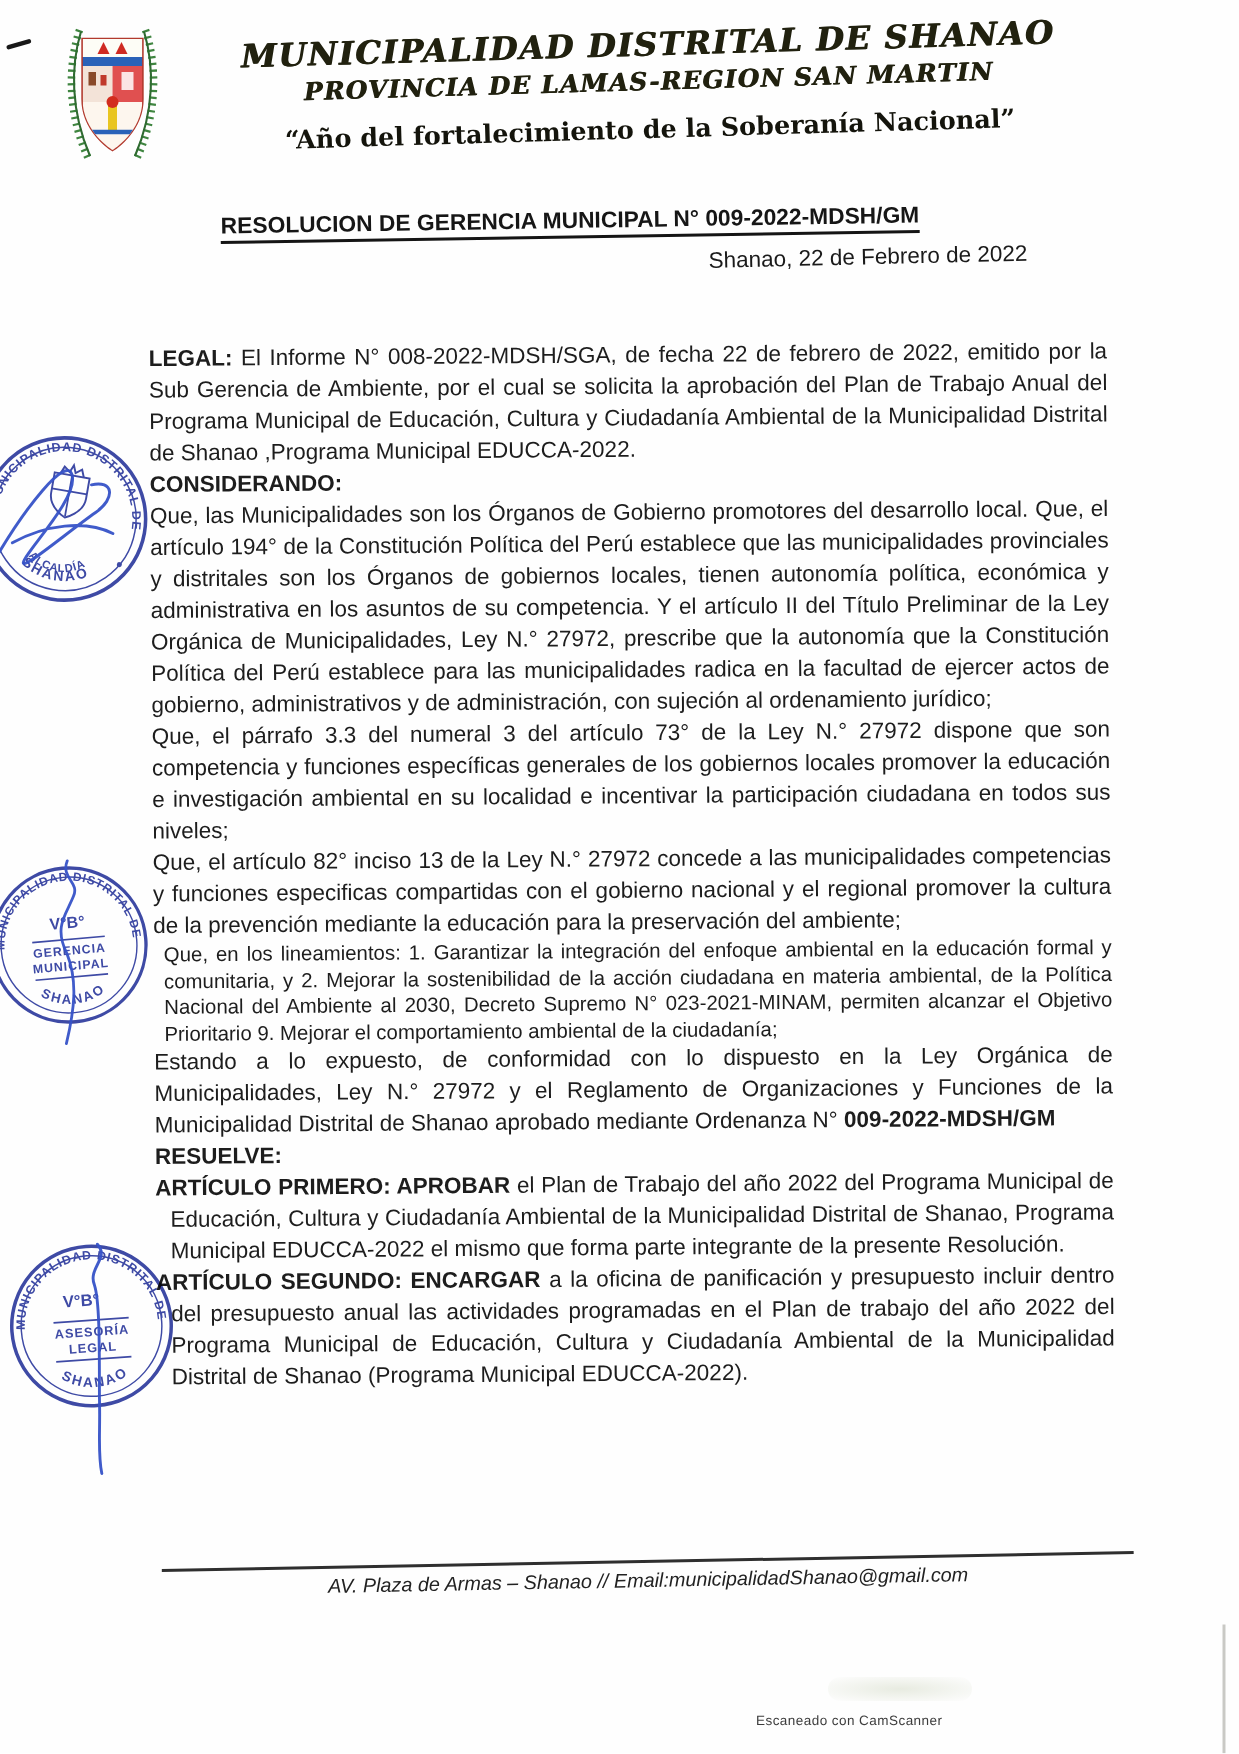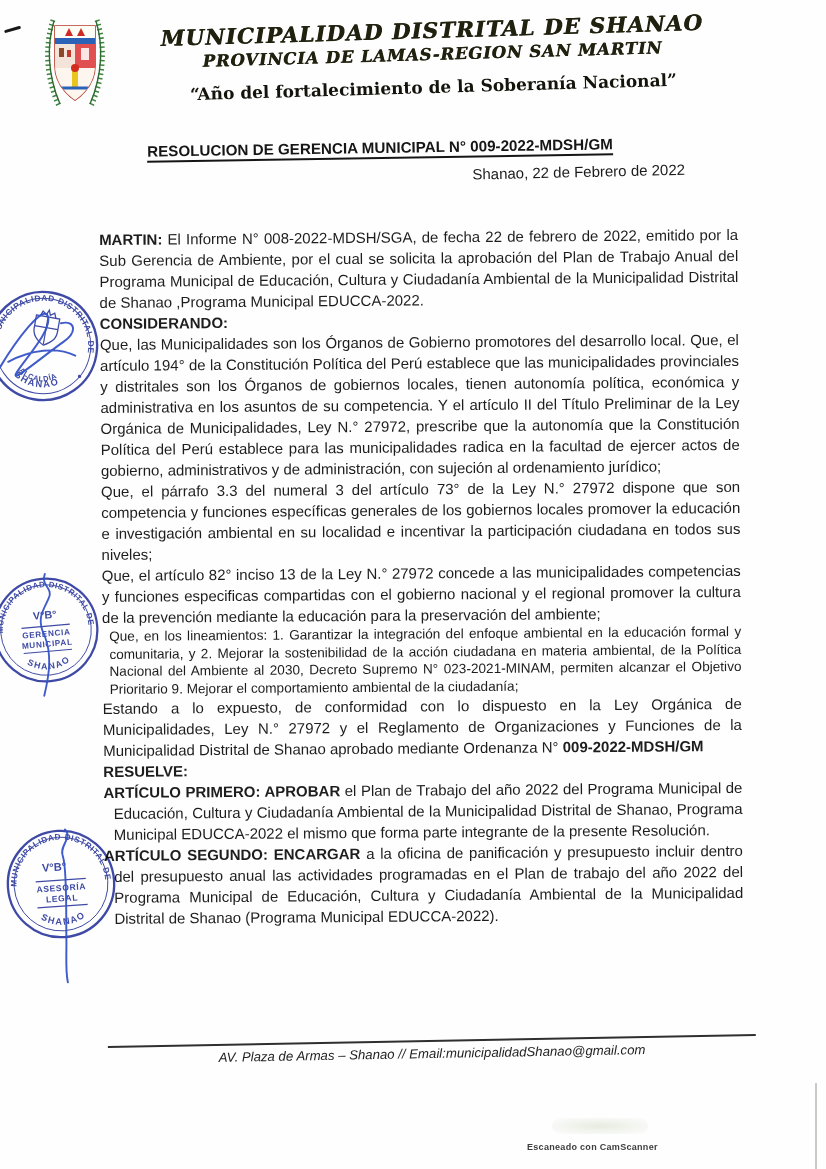--- a/index.html
+++ b/index.html
@@ -34,22 +34,22 @@
   .p-c3{margin-top:9px;}
   .p-c4{margin-top:9px;font-size:13.6px !important;line-height:17.6px !important;padding-left:7px;}
   .p-c5{margin-top:8px;}
   .h-resuelve{font-weight:bold;margin-top:8px;margin-bottom:10px;}
   .p-art{padding-left:10px;text-indent:-10px;}
   .p-art2{margin-top:16px;}
   
   .footer{position:absolute;left:108px;top:1040px;width:648px;transform:rotate(-1.05deg);
     border-top:2px solid #2f2f2f;padding-top:4px;text-align:center;font-style:italic;
     font-size:13.2px;color:#222;}
-  .camscanner{position:absolute;left:527px;top:1142px;font-size:9px;color:#3d3d3d;
-    letter-spacing:0.3px;font-weight:bold;}
+  .camscanner{position:absolute;left:504px;top:1142px;font-size:9px;color:#3d3d3d;
+    letter-spacing:0.3px;}
   .cs-smudge{position:absolute;left:552px;top:1118px;width:96px;height:16px;border-radius:8px;
     background:radial-gradient(ellipse at center,rgba(190,200,170,0.35),rgba(255,255,255,0));}
   
   .pen-mark{position:absolute;left:4px;top:28px;width:17px;height:2.6px;background:#181818;
     border-radius:2px;transform:rotate(-16deg);}
   .edge-artifact{position:absolute;left:815px;top:1083px;width:2px;height:86px;background:#c9c9c5;}
   
   .logo{position:absolute;left:43px;top:14px;width:64px;height:96px;}
   
   .stamp{position:absolute;mix-blend-mode:multiply;opacity:0.92;overflow:visible;}
@@ -106,21 +106,21 @@
     <div class="org-subtitle">PROVINCIA DE LAMAS-REGION SAN MARTIN</div>
     <div class="motto">“Año del fortalecimiento de la Soberanía Nacional”</div>
   </div>
 
   <div class="title-line">
     <span>RESOLUCION DE GERENCIA MUNICIPAL N° 009-2022-MDSH/GM</span>
   </div>
   <div class="dateline">Shanao, 22 de Febrero de 2022</div>
 
   <div class="body-col">
-    <p class="p-vistos"><span class="b">MARTIN:</span><span> El Informe N° 008-2022-MDSH/SGA, de fecha 22 de febrero  de 2022, emitido por la Sub Gerencia de Ambiente, por el cual se solicita la aprobación del Plan de Trabajo Anual del Programa Municipal de Educación, Cultura y Ciudadanía Ambiental de la Municipalidad Distrital de Shanao ,Programa Municipal EDUCCA-2022.</span></p>
+    <p class="p-vistos"><span class="b">LEGAL:</span><span> El Informe N° 008-2022-MDSH/SGA, de fecha 22 de febrero  de 2022, emitido por la Sub Gerencia de Ambiente, por el cual se solicita la aprobación del Plan de Trabajo Anual del Programa Municipal de Educación, Cultura y Ciudadanía Ambiental de la Municipalidad Distrital de Shanao ,Programa Municipal EDUCCA-2022.</span></p>
 
     <p class="h-consid">CONSIDERANDO:</p>
     <p class="p-c1">Que, las Municipalidades son los Órganos de Gobierno promotores del desarrollo local. Que, el artículo 194° de la Constitución Política del Perú establece que las municipalidades provinciales y distritales son los Órganos de gobiernos locales, tienen autonomía política, económica y administrativa en los asuntos de su competencia. Y el artículo II del Título Preliminar de la Ley Orgánica de Municipalidades, Ley N.° 27972, prescribe que la autonomía que la Constitución Política del Perú establece para las municipalidades radica en la facultad de ejercer actos de gobierno, administrativos y de administración, con sujeción al ordenamiento jurídico;</p>
     <p class="p-c2">Que, el párrafo 3.3 del numeral 3 del artículo 73° de la Ley N.° 27972 dispone que son competencia y funciones específicas generales de los gobiernos locales promover la educación e investigación ambiental en su localidad e incentivar la participación ciudadana en todos sus niveles;</p>
     <p class="p-c3">Que, el artículo 82° inciso 13 de la Ley N.° 27972 concede a las municipalidades competencias y funciones especificas compartidas con el gobierno nacional y el regional promover la cultura de la prevención mediante la educación para la preservación del ambiente;</p>
     <p class="p-c4">Que, en los lineamientos: 1. Garantizar la integración del enfoque ambiental en la educación formal y comunitaria, y 2. Mejorar la sostenibilidad de la acción ciudadana en materia ambiental, de la Política Nacional del Ambiente al 2030, Decreto Supremo N° 023-2021-MINAM, permiten alcanzar el Objetivo Prioritario 9. Mejorar el comportamiento ambiental de la ciudadanía;</p>
     <p class="p-c5"><span>Estando a lo expuesto, de conformidad con lo dispuesto en la Ley Orgánica de Municipalidades, Ley N.° 27972 y el Reglamento de Organizaciones y Funciones de la Municipalidad Distrital de Shanao aprobado mediante Ordenanza N° </span><span class="b">009-2022-MDSH/GM</span></p>
 
     <p class="h-resuelve">RESUELVE:</p>
     <p class="p-art"><span class="b">ARTÍCULO PRIMERO: APROBAR</span><span> el Plan de Trabajo del año 2022 del Programa Municipal de Educación, Cultura y Ciudadanía Ambiental de la Municipalidad Distrital de Shanao, Programa Municipal EDUCCA-2022 el mismo que forma parte integrante de la presente Resolución.</span></p>

